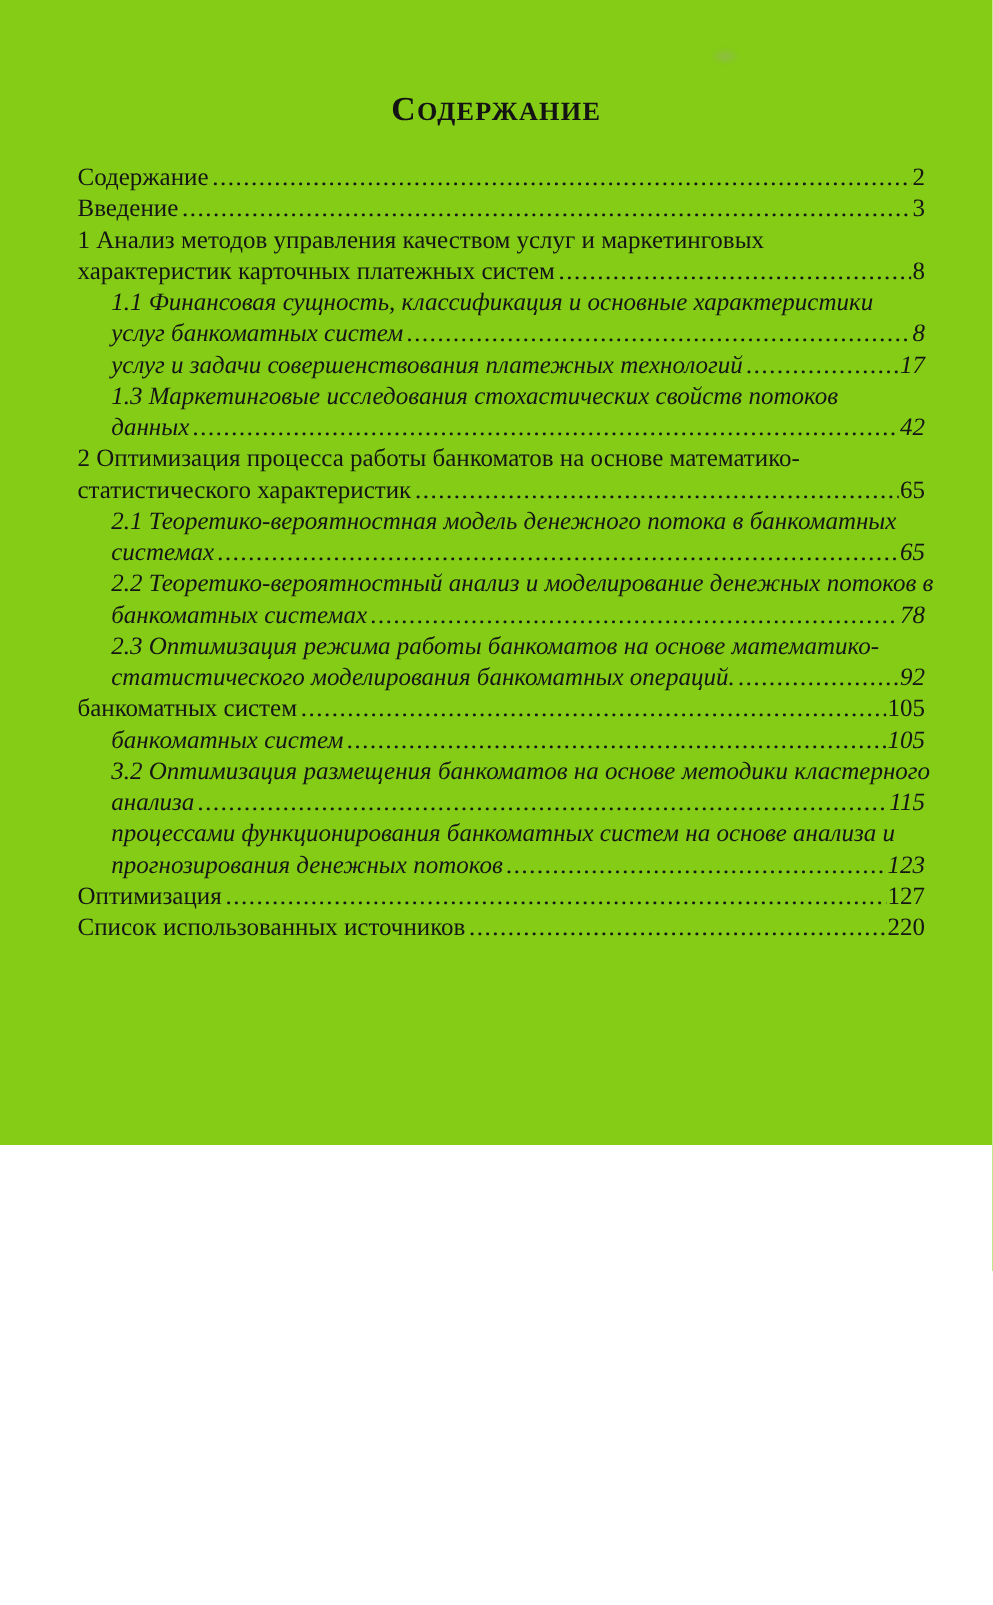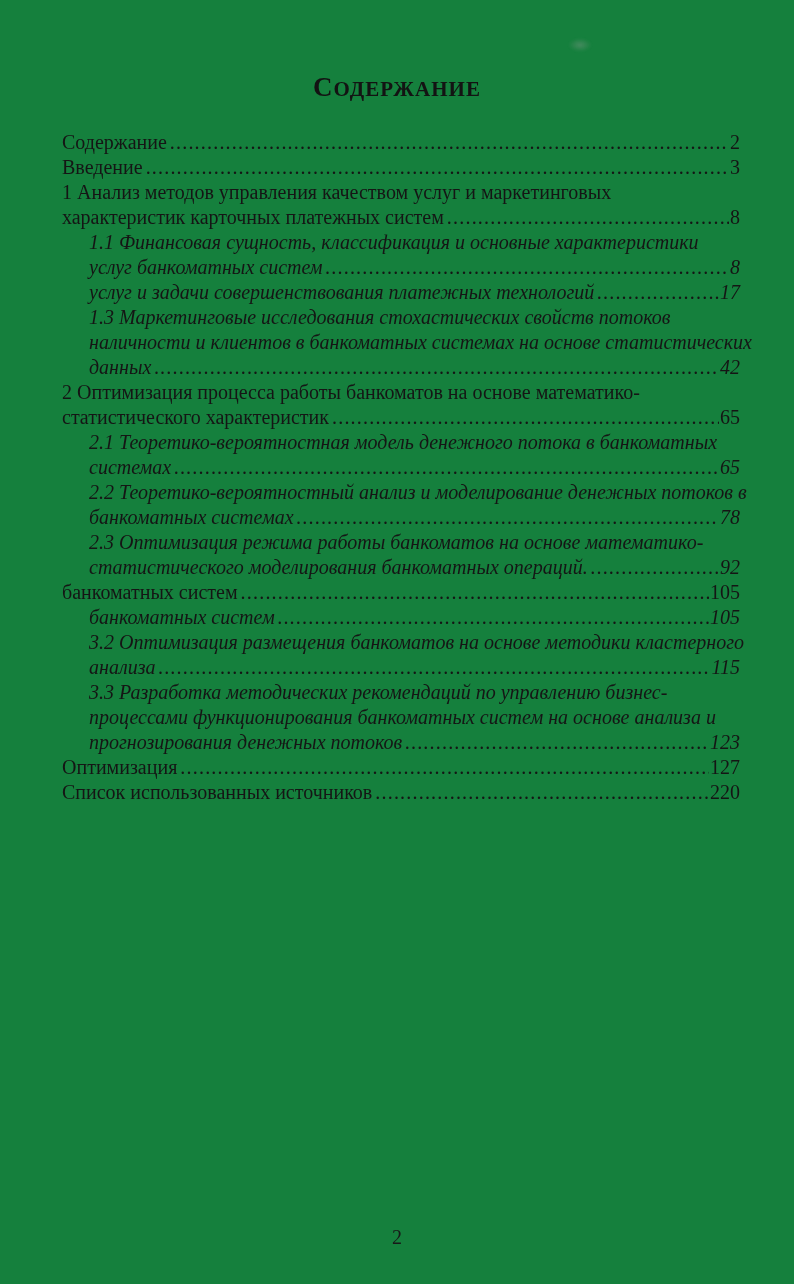--- a/index.html
+++ b/index.html
@@ -3,22 +3,22 @@
 <meta charset="utf-8">
 <style>
   html, body {
     margin: 0;
     padding: 0;
     background: #ffffff;
   }
   .page {
     position: relative;
     width: 794px;
-    height: 1284px;
-    background: #15803d;
+    height: 916px;
+    background: #84cc16;
     color: #151515;
     font-family: "Liberation Serif", "DejaVu Serif", serif;
     overflow: hidden;
   }
   
   .smudge {
     position: absolute;
     left: 568px;
     top: 38px;
     width: 24px;
@@ -118,23 +118,20 @@
       </div>
       <div class="toc-line indent">
         <span class="toc-text">услуг и задачи совершенствования платежных технологий</span>
         <span class="leader"></span>
         <span class="toc-page">17</span>
       </div>
       <div class="toc-line indent">
         <span class="toc-text">1.3 Маркетинговые исследования стохастических свойств потоков</span>
       </div>
       <div class="toc-line indent">
-        <span class="toc-text">наличности и клиентов в банкоматных системах на основе статистических</span>
-      </div>
-      <div class="toc-line indent">
         <span class="toc-text">данных</span>
         <span class="leader"></span>
         <span class="toc-page">42</span>
       </div>
       <div class="toc-line">
         <span class="toc-text">2 Оптимизация процесса работы банкоматов на основе математико-</span>
       </div>
       <div class="toc-line">
         <span class="toc-text">статистического характеристик</span>
         <span class="leader"></span>
@@ -174,23 +171,20 @@
         <span class="leader"></span>
         <span class="toc-page">105</span>
       </div>
       <div class="toc-line indent">
         <span class="toc-text">3.2 Оптимизация размещения банкоматов на основе методики кластерного</span>
       </div>
       <div class="toc-line indent">
         <span class="toc-text">анализа</span>
         <span class="leader"></span>
         <span class="toc-page">115</span>
-      </div>
-      <div class="toc-line indent">
-        <span class="toc-text">3.3 Разработка методических рекомендаций по управлению бизнес-</span>
       </div>
       <div class="toc-line indent">
         <span class="toc-text">процессами функционирования банкоматных систем на основе анализа и</span>
       </div>
       <div class="toc-line indent">
         <span class="toc-text">прогнозирования денежных потоков</span>
         <span class="leader"></span>
         <span class="toc-page">123</span>
       </div>
       <div class="toc-line">

